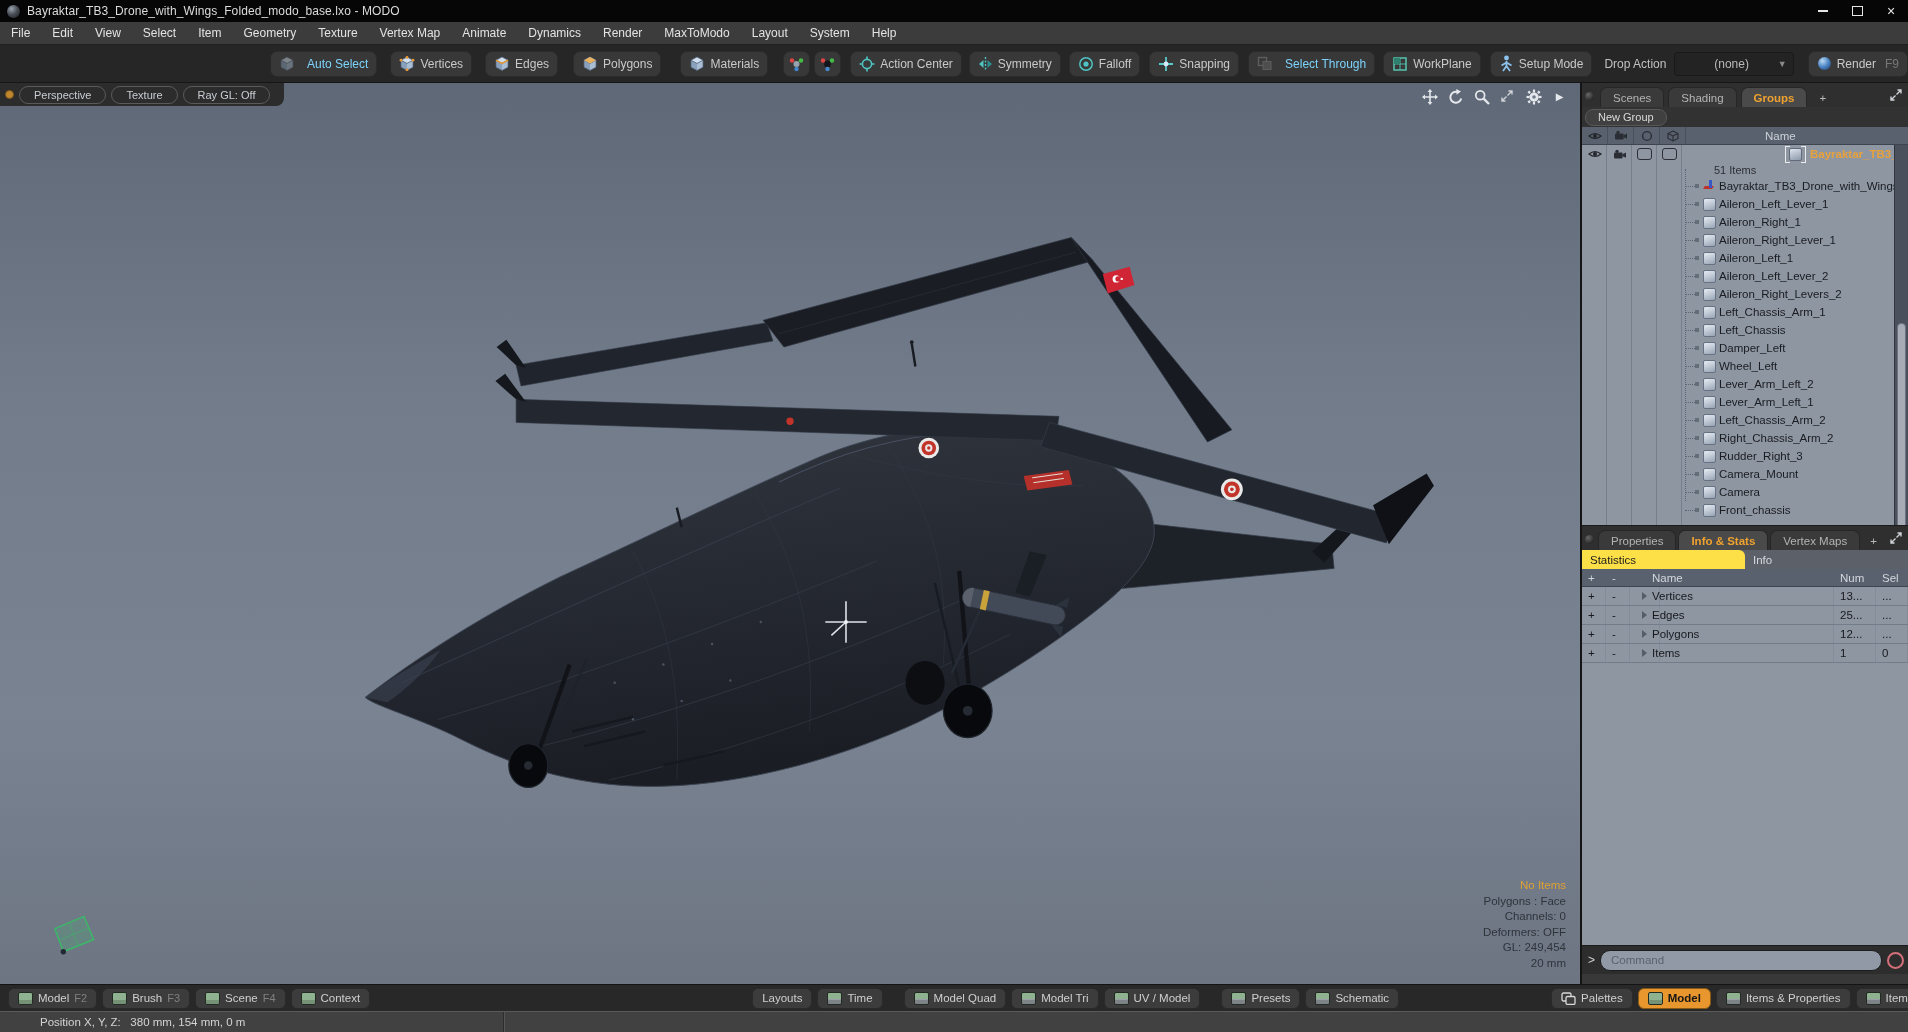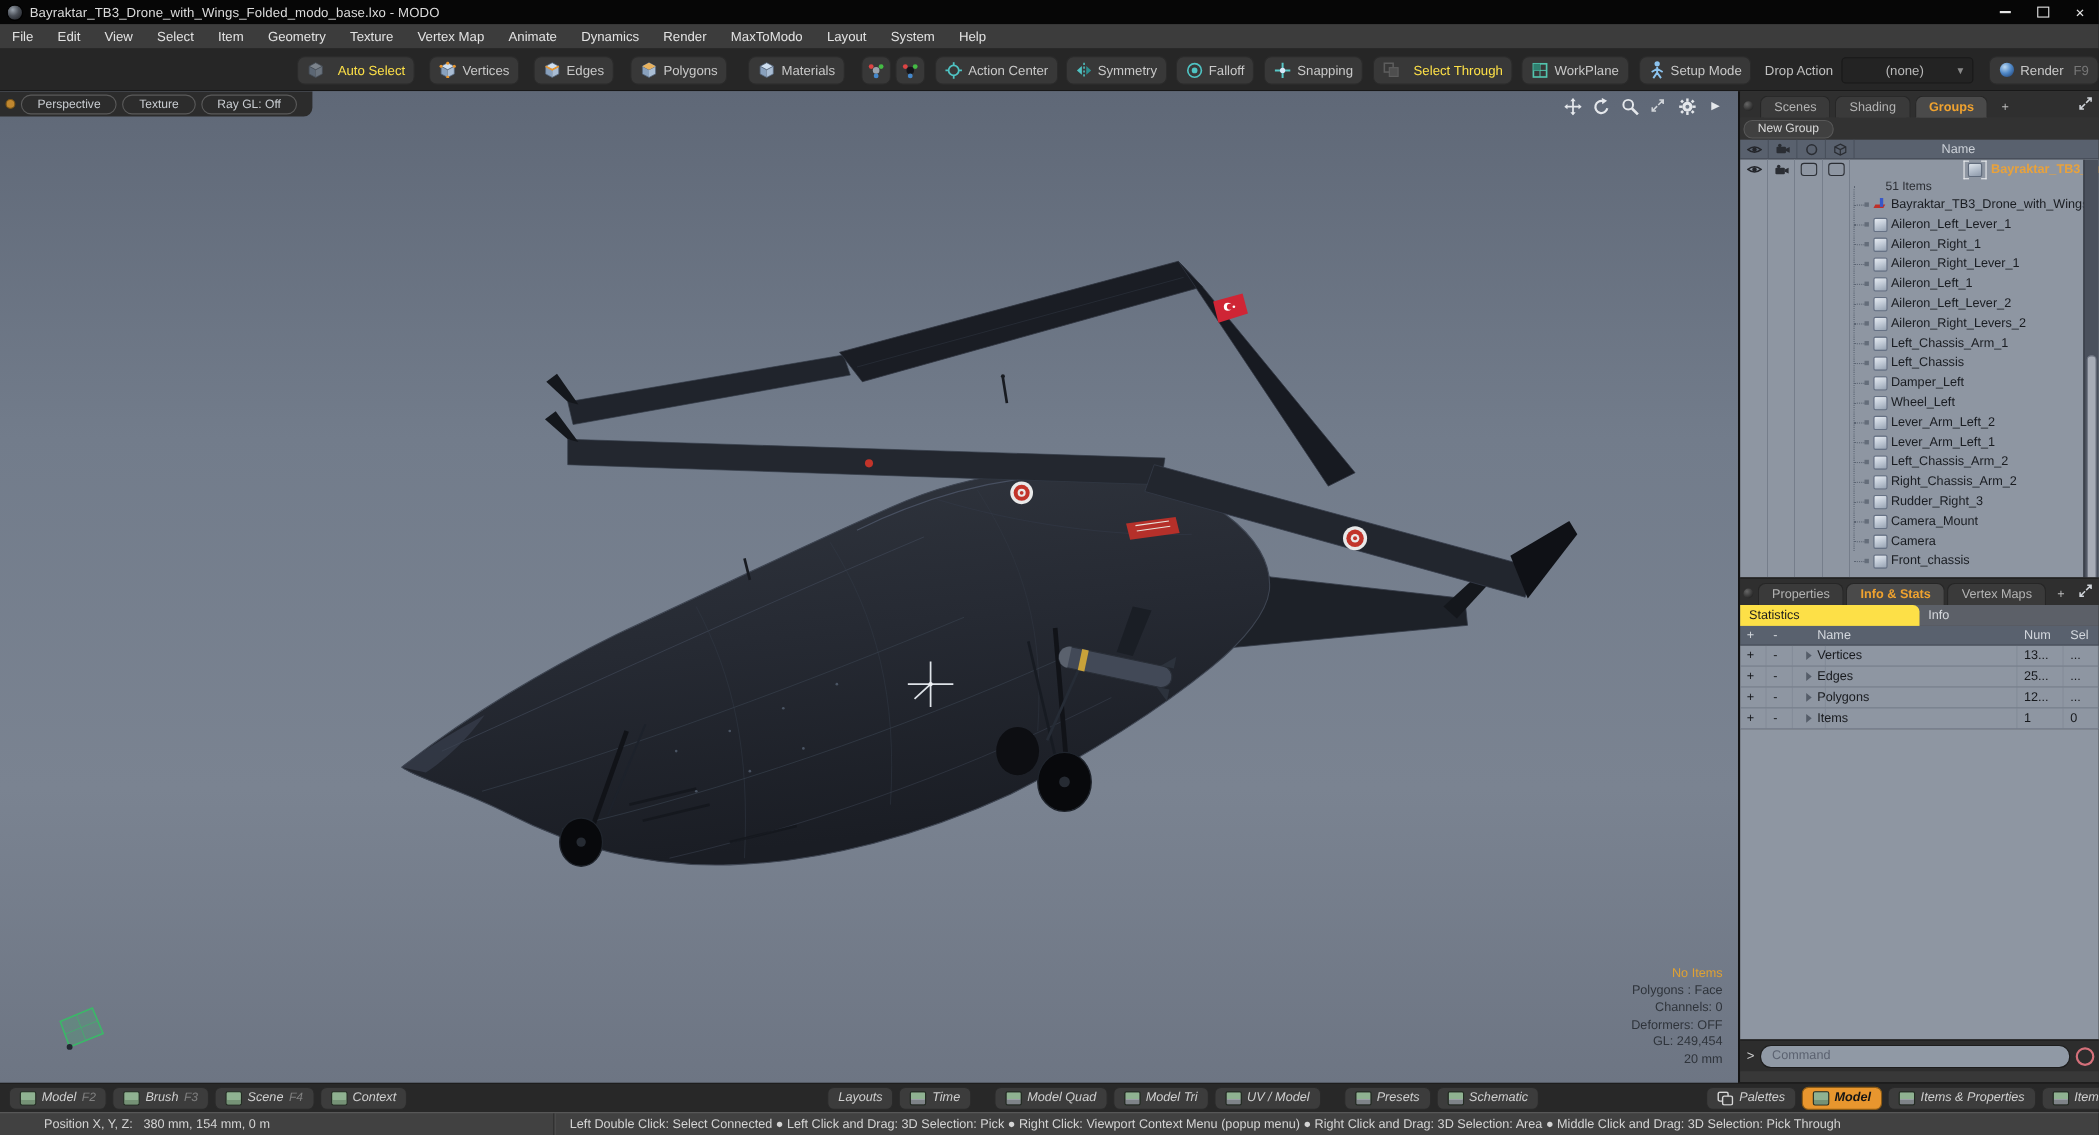--- a/index.html
+++ b/index.html
@@ -22,21 +22,21 @@
   .menubar{height:22px;background:#3c3c3c;border-bottom:1px solid #1f1f1f;display:flex;align-items:center;
            color:#e3e3e3;font-size:12px;flex:0 0 auto;}
   .menu-item{padding:0 11px;height:100%;display:flex;align-items:center;cursor:default;}
 
   
   .toolbar{height:37px;background:#262626;border-bottom:1px solid #161616;display:flex;align-items:center;
            font-size:12px;color:#c9c9c9;flex:0 0 auto;}
   .tbtn{display:flex;align-items:center;gap:5px;height:24px;padding:0 8px;background:#383838;
         border:1px solid #2b2b2b;border-radius:7px;white-space:nowrap;}
   .tbtn svg{flex:0 0 auto;}
-  .tbtn.disabled{color:#fde047;gap:12px;}
+  .tbtn.disabled{color:#7dd3fc;gap:12px;}
   .tbtn.disabled svg{opacity:.45;}
   .tlabel{color:#c0c0c0;white-space:nowrap;}
   .tdrop{display:flex;align-items:center;justify-content:space-between;width:168px;height:22px;background:#232323;
          border:1px solid #191919;border-radius:4px;color:#b9b9b9;padding:0 6px 0 10px;}
   .tdrop .chev{color:#8a8a8a;font-size:9px;}
   .key{color:#777;margin-left:4px;}
 
   
   .workspace{flex:1 1 auto;display:flex;min-height:0;background:#2b2b2b;}
   .viewport{position:relative;width:1580px;flex:0 0 auto;overflow:hidden;background:#707a89;}
@@ -125,21 +125,21 @@
   .cmdbar{height:28px;background:#2d2d2d;display:flex;align-items:center;padding:0 4px 0 6px;border-top:1px solid #1b1b1b;flex:0 0 auto;}
   .cmd-prompt{color:#d2d2d2;font-size:12px;margin-right:5px;}
   .cmd-input{flex:1;height:19px;border-radius:10px;background:#9099a5;border:1px solid #1d1d1d;color:#2a2d33;
              padding:0 10px;font-size:11.5px;font-family:inherit;outline:none;min-width:0;}
   .cmd-input::placeholder{color:#5b6270;}
   .cmd-rec{width:13px;height:13px;border:2.5px solid #d4707a;border-radius:50%;margin-left:5px;flex:0 0 auto;}
   .panel-foot{height:10px;background:#383838;}
 
   
   .bottombar{height:26px;background:#282828;border-top:1px solid #141414;display:flex;align-items:center;
-             font-size:11.5px;color:#cfcfcf;flex:0 0 auto;font-style:italic;}
+             font-size:11.5px;color:#cfcfcf;flex:0 0 auto;}
   .bgrp{display:flex;align-items:center;gap:5px;}
   .bbtn{display:flex;align-items:center;gap:5px;height:19px;padding:0 9px;background:#3c3c3c;border:1px solid #2a2a2a;
         border-radius:6px;white-space:nowrap;}
   .bbtn.active{background:#e8962e;border-color:#8a5a15;color:#151515;font-weight:bold;}
   .swatch{width:13px;height:11px;background:#8fb291;border:1px solid #222b22;border-radius:2px;
           box-shadow:inset 0 -4px 0 rgba(0,0,0,.18);}
   .swatch.sw2{background:linear-gradient(#8fb291 55%,#9aa0a6 45%);}
   .bkey{color:#808080;font-size:11px;}
 
   
@@ -845,15 +845,14 @@
           <span class="swatch sw2"></span>
           <span>Items &amp; Groups</span>
         </span>
 
     </div>
   </div>
 
   <div class="statusbar">
     <span class="st-pos">Position X, Y, Z:   380 mm, 154 mm, 0 m</span>
     <span class="st-div"></span>
-    <span class="st-hints">Left Double Click: Select Connected  ●  Left Click and Drag: 3D Selection: Pick  ●  Right Click: Viewport Context Menu (popup menu)  ●  Right Click and Drag: 3D Selection: Area  ●  Middle Click and Drag: 3D Selection: Pick Through</span>
   </div>
 </div>
 
 </body></html>

